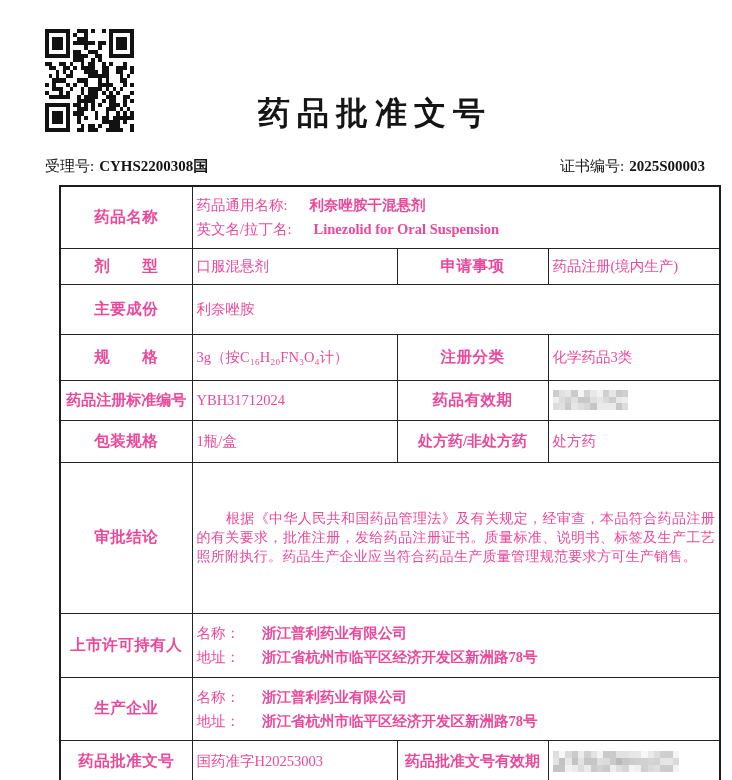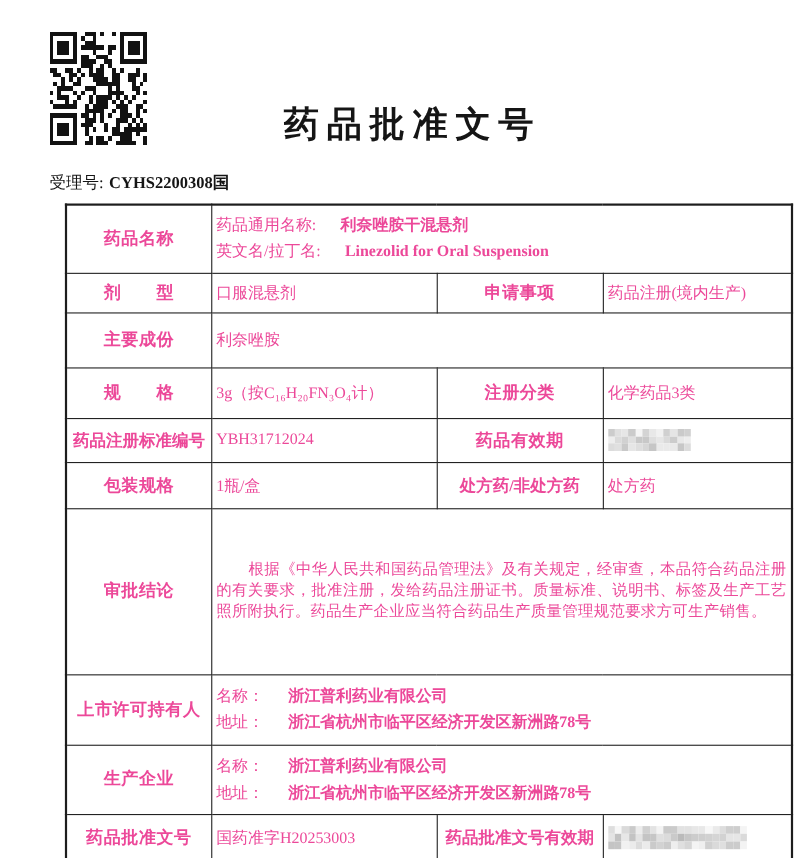--- a/index.html
+++ b/index.html
@@ -307,20 +307,23 @@
         <rect x="8" y="80" width="12" height="12"></rect>
       </svg>
     </div>
 
   <div class="cert-title">药品批准文号</div>
 
   <div class="meta-row">
     <div>
       <span class="lab">受理号:</span><span class="num">CYHS2200308国</span>
     </div>
+    <div>
+      <span class="lab">证书编号:</span><span class="num">2025S00003</span>
+    </div>
   </div>
 
   <table class="cert">
     <colgroup>
         <col style="width:132px">
         <col style="width:205px">
         <col style="width:151px">
         <col style="width:172px">
       </colgroup>
 

